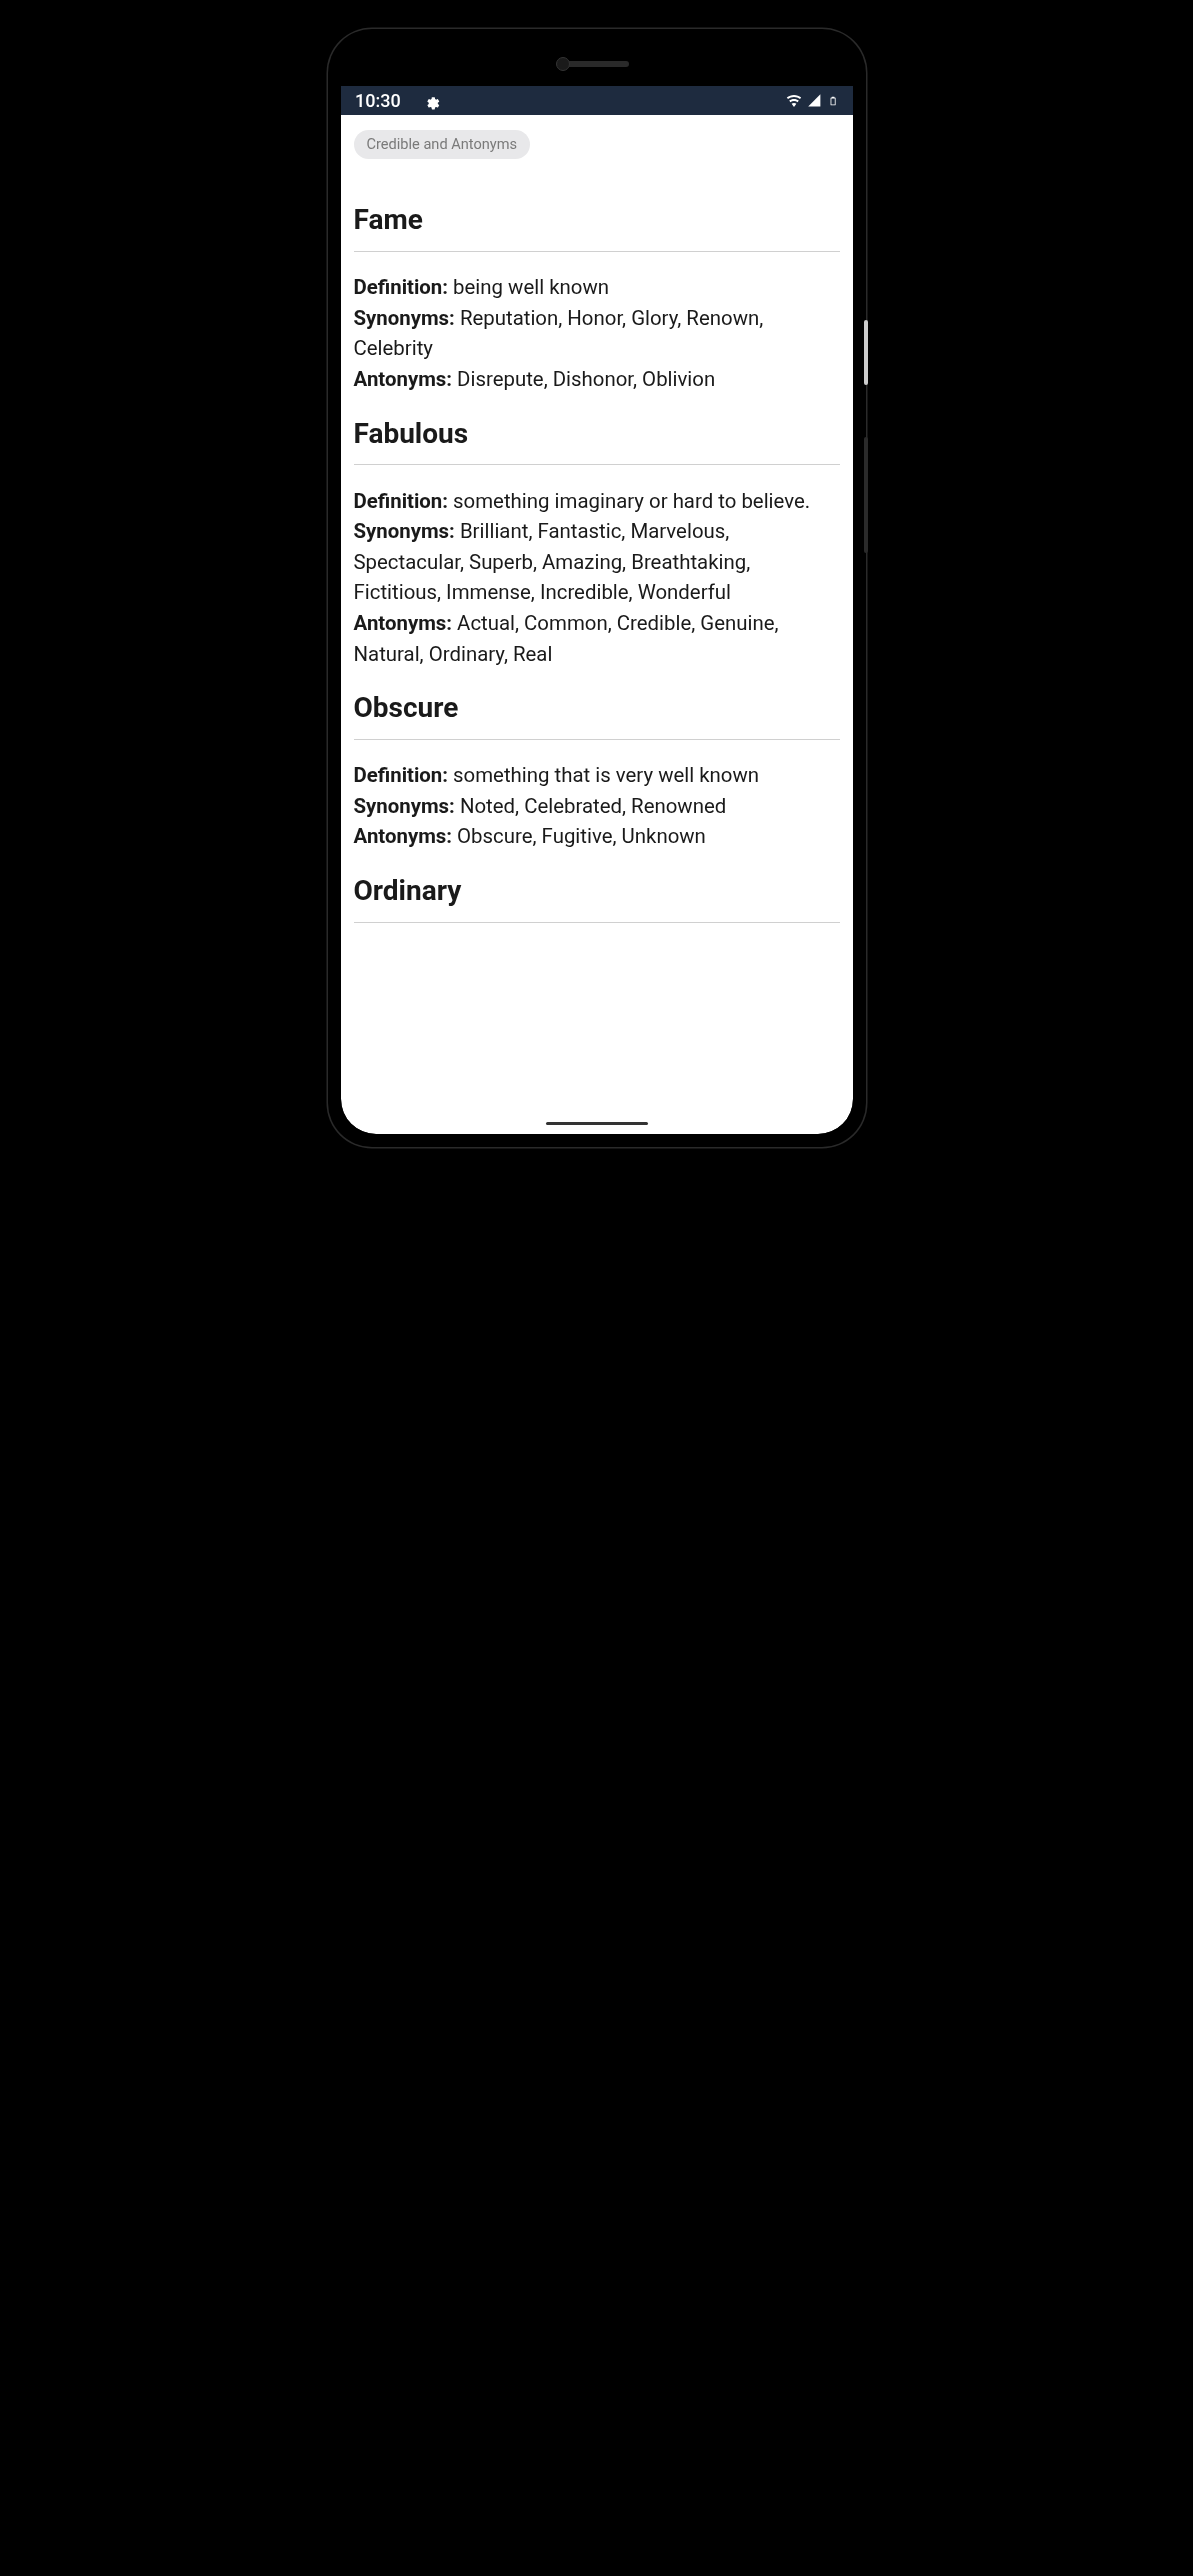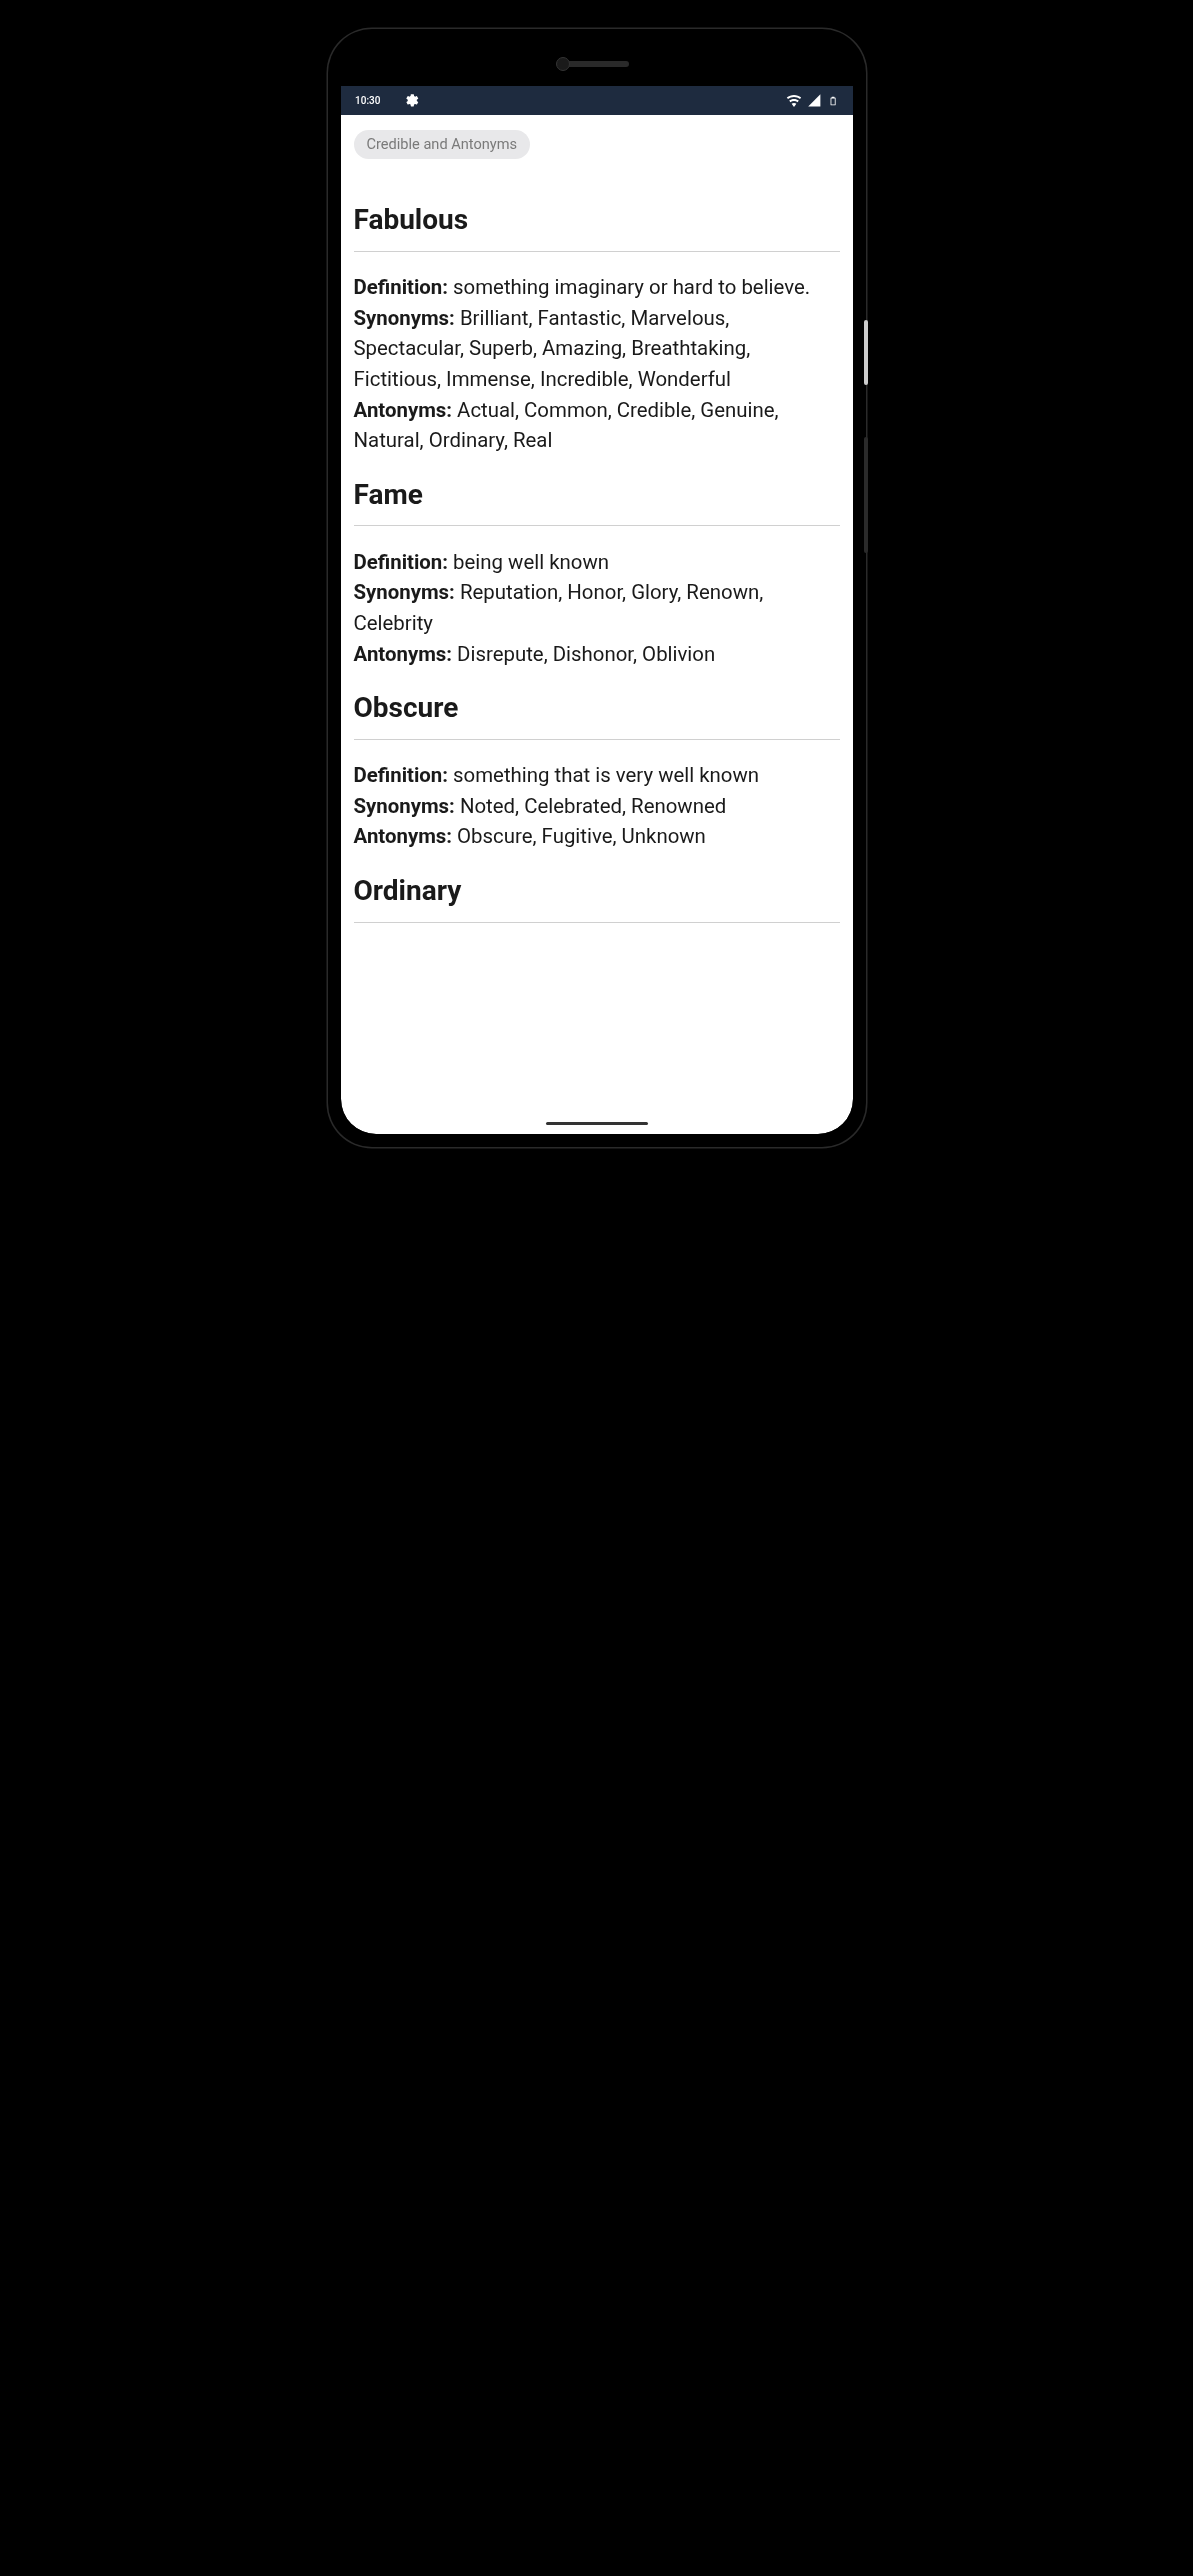--- a/index.html
+++ b/index.html
@@ -57,23 +57,23 @@
       background: #1e2b3f;
       height: 29px;
       display: flex;
       justify-content: space-between;
       align-items: center;
       padding: 0 14.6px;
       color: #fff;
     }
     .status-left {
       display: flex;
-      align-items: center;
+      align-items: flex-end;
       gap: 25px;
-      font-size: 10px;
+      font-size: 18px;
       font-weight: 500;
     }
     .status-right {
       display: flex;
       align-items: center;
       gap: 5.8px;
     }
     .gear-icon, .wifi-icon, .signal-icon, .battery-icon {
       display: inline-flex;
       align-items: center;
@@ -187,46 +187,46 @@
             <path d="M16,20H8V6H16M16.67,4H15V2H9V4H7.33A1.33,1.33 0 0,0 6,5.33V20.67C6,21.4 6.6,22 7.33,22H16.67A1.33,1.33 0 0,0 18,20.67V5.33C18,4.6 17.4,4 16.67,4Z"></path>
           </svg>
         </span>
       </div>
     </div>
 
     <div class="screen-content">
       <div class="category-pill">Credible and Antonyms</div>
 
       <div class="word-entry">
+        <h2 class="word-title">Fame</h2>
+        <hr class="word-divider">
+        <div class="word-content">
+          <span class="content-label">Definition:</span>
+          <span>being well known</span><br>
+          <span class="content-label">Synonyms:</span>
+          <span>Reputation, Honor, Glory, Renown, Celebrity</span><br>
+          <span class="content-label">Antonyms:</span>
+          <span>Disrepute, Dishonor, Oblivion</span>
+        </div>
+      </div>
+
+      <div class="word-entry">
         <h2 class="word-title">Fabulous</h2>
         <hr class="word-divider">
         <div class="word-content">
           <span class="content-label">Definition:</span>
           <span>something imaginary or hard to believe.</span><br>
           <span class="content-label">Synonyms:</span>
           <span>Brilliant, Fantastic, Marvelous, Spectacular, Superb, Amazing, Breathtaking, Fictitious, Immense, Incredible, Wonderful</span><br>
           <span class="content-label">Antonyms:</span>
           <span>Actual, Common, Credible, Genuine, Natural, Ordinary, Real</span>
         </div>
       </div>
 
       <div class="word-entry">
-        <h2 class="word-title">Fame</h2>
-        <hr class="word-divider">
-        <div class="word-content">
-          <span class="content-label">Definition:</span>
-          <span>being well known</span><br>
-          <span class="content-label">Synonyms:</span>
-          <span>Reputation, Honor, Glory, Renown, Celebrity</span><br>
-          <span class="content-label">Antonyms:</span>
-          <span>Disrepute, Dishonor, Oblivion</span>
-        </div>
-      </div>
-
-      <div class="word-entry">
         <h2 class="word-title">Obscure</h2>
         <hr class="word-divider">
         <div class="word-content">
           <span class="content-label">Definition:</span>
           <span>something that is very well known</span><br>
           <span class="content-label">Synonyms:</span>
           <span>Noted, Celebrated, Renowned</span><br>
           <span class="content-label">Antonyms:</span>
           <span>Obscure, Fugitive, Unknown</span>
         </div>

